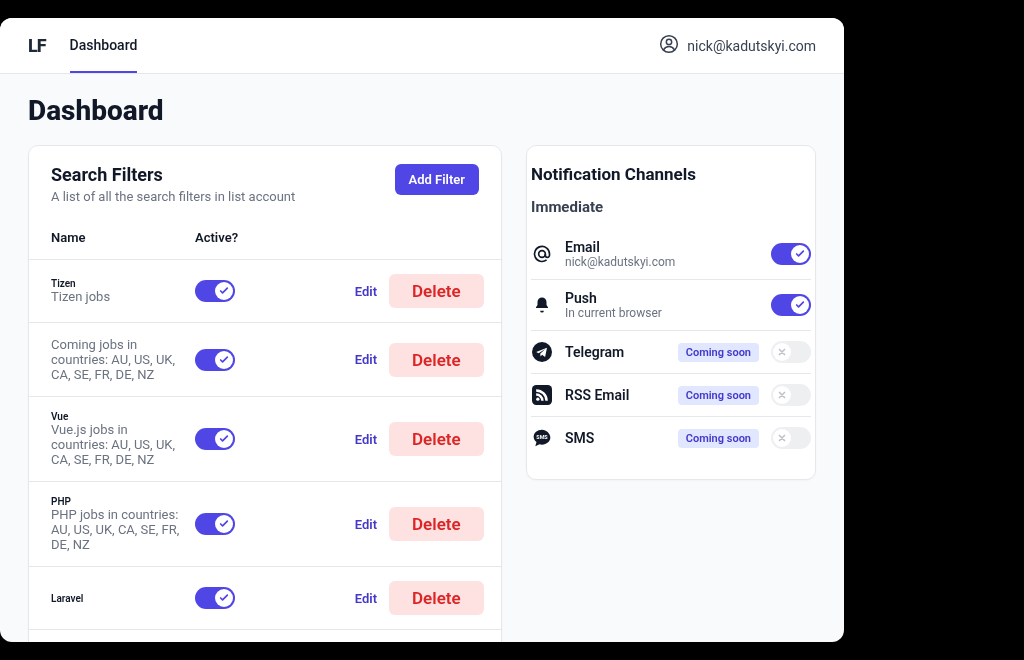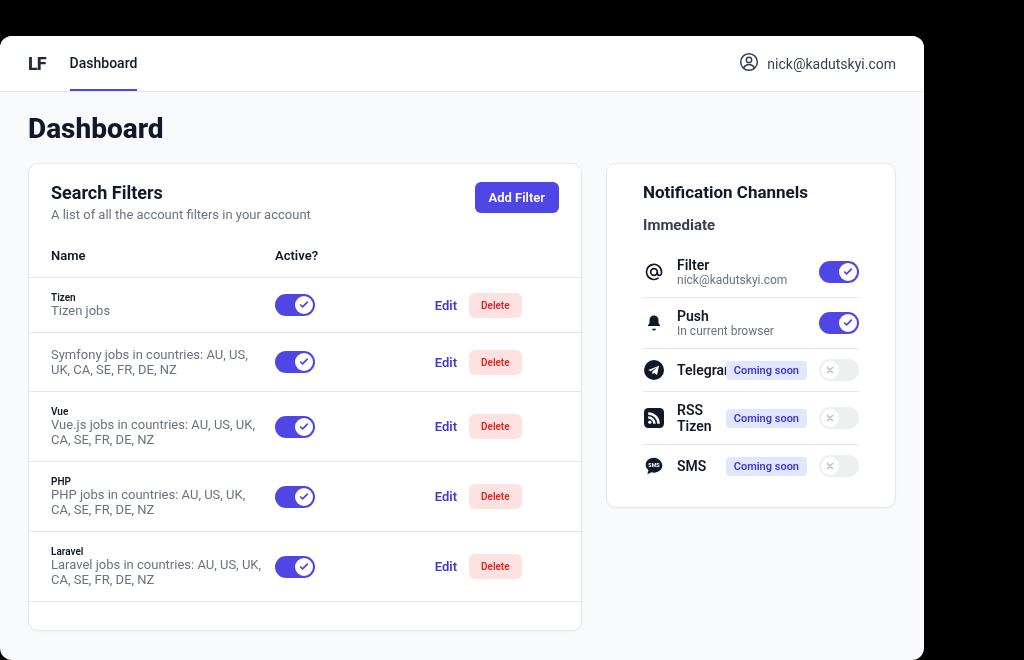--- a/index.html
+++ b/index.html
@@ -11,21 +11,21 @@
     --indigo:#4f46e5;
     --indigo-link:#4338ca;
     --danger-bg:#fee2e2;
     --danger:#dc2626;
     --badge-bg:#e0e7ff;
     --badge-txt:#4338ca;
     --toggle-off:#e5e7eb;
   }
   *{box-sizing:border-box;font-family:-apple-system,BlinkMacSystemFont,"Segoe UI",Roboto,Helvetica,Arial,sans-serif;}
   html,body{margin:0;padding:0;background:#000;}
-  .stage{width:924px;height:660px;background:#000;display:flex;align-items:flex-end;justify-content:center;}
+  .stage{width:844px;height:660px;background:#000;display:flex;align-items:center;justify-content:center;}
   .window{width:990px;height:624px;background:var(--bg);border-radius:12px;box-shadow:0 25px 50px rgba(0,0,0,.4);overflow:hidden;display:flex;flex-direction:column;}
   .topbar{display:flex;align-items:center;justify-content:space-between;padding:0 28px;height:56px;background:var(--page);border-bottom:1px solid var(--border);}
   .nav-left{display:flex;align-items:center;gap:24px;height:100%;}
   .logo{font-weight:800;color:#1f2937;letter-spacing:-1px;font-size:18px;line-height:1;}
   .nav-item{display:flex;align-items:center;height:100%;font-size:14px;font-weight:500;color:var(--ink);border-bottom:2px solid var(--indigo);}
   .user{display:flex;align-items:center;gap:8px;font-size:14px;color:#374151;}
   .content{flex:1;overflow:auto;padding:20px 28px 28px;}
   .page-title{font-size:28px;font-weight:800;color:var(--ink);margin:0 0 18px;}
   .cols{display:flex;gap:24px;align-items:flex-start;}
   .card{background:var(--page);border:1px solid var(--border);border-radius:10px;box-shadow:0 1px 2px rgba(0,0,0,.03);}
@@ -41,22 +41,22 @@
   .trow .name{font-size:10px;font-weight:600;color:var(--ink);}
   .trow .desc{font-size:13px;color:var(--muted);margin-top:0;}
   .cell-active{display:flex;justify-content:flex-start;}
   .toggle{width:40px;height:22px;border-radius:11px;position:relative;cursor:pointer;display:inline-flex;align-items:center;}
   .toggle.on{background:var(--indigo);justify-content:flex-end;}
   .toggle.off{background:var(--toggle-off);justify-content:flex-start;}
   .toggle.disabled{opacity:.65;cursor:default;}
   .knob{width:18px;height:18px;border-radius:50%;background:#fff;margin:2px;display:flex;align-items:center;justify-content:center;}
   .knob svg{display:block;}
   .link{color:var(--indigo-link);font-size:13px;font-weight:600;cursor:pointer;text-align:right;}
-  .btn-danger{background:var(--danger-bg);color:var(--danger);border:none;border-radius:6px;padding:7px 12px;font-size:10px;font-weight:600;cursor:pointer;}
-  .side{width:290px;flex:none;padding:18px 36px 20px;}
+  .btn-danger{background:var(--danger-bg);color:var(--danger);border:none;border-radius:6px;padding:7px 23px;font-size:17px;font-weight:600;cursor:pointer;}
+  .side{width:290px;flex:none;padding:18px 4px 20px;}
   .side h2{margin:0 0 14px;font-size:17px;font-weight:700;color:var(--ink);}
   .side h3{margin:10px 0 12px;font-size:15px;font-weight:700;color:#374151;}
   .chan{display:flex;align-items:center;gap:12px;padding:10px 0;border-top:1px solid transparent;}
   .chan + .chan{border-top:1px solid var(--border);}
   .chan-icon{width:22px;height:22px;display:flex;align-items:center;justify-content:center;color:#111827;}
   .chan-body{flex:1;min-width:0;}
   .chan-name{font-size:14px;font-weight:600;color:var(--ink);}
   .chan-desc{font-size:12px;color:var(--muted);}
   .badge{background:var(--badge-bg);color:var(--badge-txt);font-size:11px;font-weight:600;padding:3px 8px;border-radius:4px;white-space:nowrap;}
   .chan-toggle{flex:none;}
@@ -86,21 +86,21 @@
 
     <div class="content">
       <h1 class="page-title">Dashboard</h1>
 
       <div class="cols">
 
         <div class="card filters">
           <div class="filters-head">
             <div>
               <h2>Search Filters</h2>
-              <p>A list of all the account filters in your account</p>
+              <p>A list of all the search filters in list account</p>
             </div>
             <button class="btn-primary">Add Filter</button>
           </div>
 
           <div class="tbl">
             <div class="thead">
               <div>Name</div>
               <div>Active?</div>
               <div></div>
                 <div></div>
@@ -118,21 +118,21 @@
                           <path d="M2 6l2.3 2.3L10 2.6" fill="none" stroke="#4f46e5" stroke-width="2" stroke-linecap="round" stroke-linejoin="round"></path>
                         </svg>
                       </span>
                     </span>
                   </div>
                   <div class="link">Edit</div>
                   <div><button class="btn-danger">Delete</button></div>
                 </div>
                 <div class="trow">
                   <div>
-                    <div class="desc">Symfony jobs in countries: AU, US, UK, CA, SE, FR, DE, NZ</div>
+                    <div class="desc">Coming jobs in countries: AU, US, UK, CA, SE, FR, DE, NZ</div>
                   </div>
                   <div class="cell-active">
                     <span class="toggle on">
                       <span class="knob">
                         <svg width="10" height="10" viewBox="0 0 12 12">
                           <path d="M2 6l2.3 2.3L10 2.6" fill="none" stroke="#4f46e5" stroke-width="2" stroke-linecap="round" stroke-linejoin="round"></path>
                         </svg>
                       </span>
                     </span>
                   </div>
@@ -169,21 +169,20 @@
                         </svg>
                       </span>
                     </span>
                   </div>
                   <div class="link">Edit</div>
                   <div><button class="btn-danger">Delete</button></div>
                 </div>
                 <div class="trow">
                   <div>
                     <div class="name">Laravel</div>
-                    <div class="desc">Laravel jobs in countries: AU, US, UK, CA, SE, FR, DE, NZ</div>
                   </div>
                   <div class="cell-active">
                     <span class="toggle on">
                       <span class="knob">
                         <svg width="10" height="10" viewBox="0 0 12 12">
                           <path d="M2 6l2.3 2.3L10 2.6" fill="none" stroke="#4f46e5" stroke-width="2" stroke-linecap="round" stroke-linejoin="round"></path>
                         </svg>
                       </span>
                     </span>
                   </div>
@@ -200,21 +199,21 @@
           <h3>Immediate</h3>
           <div id="channels-body">
               <div class="chan">
                 <span class="chan-icon">
                   <svg width="20" height="20" viewBox="0 0 24 24" fill="none" stroke="#111827" stroke-width="2">
                     <circle cx="12" cy="12" r="4"></circle>
                     <path d="M16 12v1.5a2.5 2.5 0 0 0 5 0V12a9 9 0 1 0-3.5 7.1"></path>
                   </svg>
                 </span>
                 <div class="chan-body">
-                  <div class="chan-name">Filter</div>
+                  <div class="chan-name">Email</div>
                   <div class="chan-desc">nick@kadutskyi.com</div>
                 </div>
                 <span class="chan-toggle"><span class="toggle on">
                     <span class="knob">
                       <svg width="10" height="10" viewBox="0 0 12 12">
                         <path d="M2 6l2.3 2.3L10 2.6" fill="none" stroke="#4f46e5" stroke-width="2" stroke-linecap="round" stroke-linejoin="round"></path>
                       </svg>
                     </span>
                   </span></span>
               </div>
@@ -260,21 +259,21 @@
                   <svg width="20" height="20" viewBox="0 0 24 24">
                     <rect width="24" height="24" rx="5" fill="#111827"></rect>
                     <g fill="#fff">
                       <circle cx="7" cy="17" r="2"></circle>
                       <path d="M5 10a9 9 0 0 1 9 9h-3a6 6 0 0 0-6-6z"></path>
                       <path d="M5 5a14 14 0 0 1 14 14h-3A11 11 0 0 0 5 8z"></path>
                     </g>
                   </svg>
                 </span>
                 <div class="chan-body">
-                  <div class="chan-name">RSS Tizen</div>
+                  <div class="chan-name">RSS Email</div>
                 </div>
                 <span class="badge">Coming soon</span>
                 <span class="chan-toggle"><span class="toggle off disabled">
                     <span class="knob">
                       <svg width="10" height="10" viewBox="0 0 12 12">
                         <path d="M3 3l6 6M9 3l-6 6" fill="none" stroke="#9ca3af" stroke-width="2" stroke-linecap="round"></path>
                       </svg>
                     </span>
                   </span></span>
               </div>

